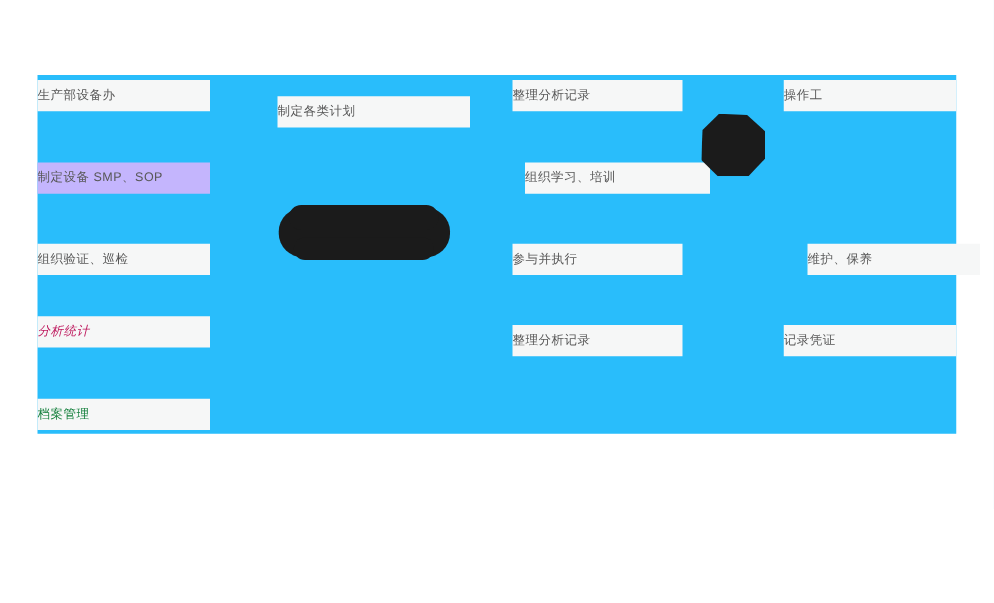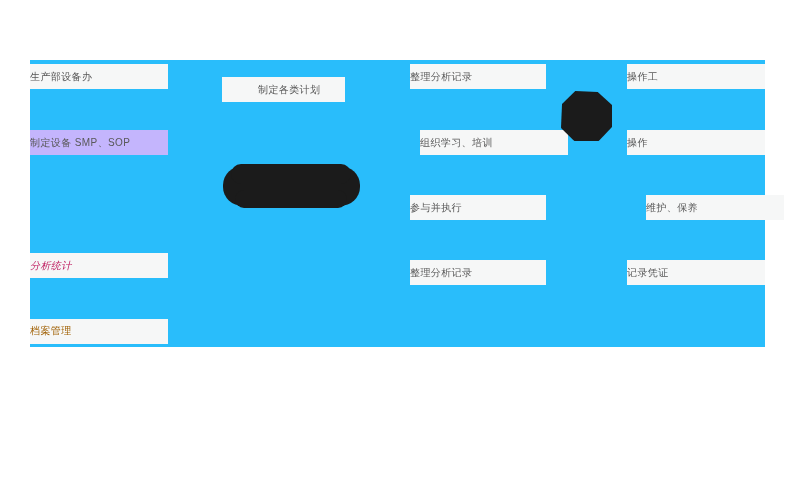--- a/index.html
+++ b/index.html
@@ -91,31 +91,31 @@
 </style>
 </head>
 <body>
 
 <div id="canvas">
 
   <div class="diagram-panel" style="background: rgb(41, 189, 251);"></div>
 
   <div class="node" style="left: 30px; top: 64px; width: 138px; background: rgb(246, 247, 247); color: rgb(88, 88, 88);">生产部设备办</div>
   <div class="node" style="left: 30px; top: 130px; width: 138px; background: #c4b5fd; color: rgb(88, 88, 88);">制定设备 SMP、SOP</div>
+  <div class="node" style="left: 30px; top: 195px; width: 138px; background: rgb(246, 247, 247); color: rgb(88, 88, 88);">组织验证、巡检</div>
   <div class="node" style="left: 30px; top: 253px; width: 138px; background: rgb(246, 247, 247); color: #be185d; font-style: italic;">分析统计</div>
-  <div class="node" style="left: 30px; top: 319px; width: 138px; background: rgb(246, 247, 247); color: #a16207; font-family: Liberation Mono, monospace;">档案管理</div>
+  <div class="node" style="left: 30px; top: 319px; width: 138px; background: rgb(246, 247, 247); color: #15803d;">档案管理</div>
 
-  <div class="node" style="left: 222px; top: 77px; width: 123px; background: rgb(246, 247, 247); color: rgb(88, 88, 88); padding-left: 36px;">制定各类计划</div>
+  <div class="node" style="left: 222px; top: 77px; width: 154px; background: rgb(246, 247, 247); color: rgb(88, 88, 88);">制定各类计划</div>
 
   <div class="node" style="left: 410px; top: 64px; width: 136px; background: rgb(246, 247, 247); color: rgb(88, 88, 88);">整理分析记录</div>
   <div class="node" style="left: 388px; top: 130px; width: 148px; background: rgb(246, 247, 247); color: rgb(88, 88, 88); margin-left: 32px;">组织学习、培训</div>
   <div class="node" style="left: 410px; top: 195px; width: 136px; background: rgb(246, 247, 247); color: rgb(88, 88, 88);">参与并执行</div>
   <div class="node" style="left: 410px; top: 260px; width: 136px; background: rgb(246, 247, 247); color: rgb(88, 88, 88);">整理分析记录</div>
 
   <div class="node" style="left: 627px; top: 64px; width: 138px; background: rgb(246, 247, 247); color: rgb(88, 88, 88);">操作工</div>
-  <div class="node" style="left: 627px; top: 130px; width: 138px; background: rgb(246, 247, 247); color: rgb(88, 88, 88);">操作</div>
   <div class="node" style="left: 646px; top: 195px; width: 138px; background: rgb(246, 247, 247); color: rgb(88, 88, 88);">维护、保养</div>
   <div class="node" style="left: 627px; top: 260px; width: 138px; background: rgb(246, 247, 247); color: rgb(88, 88, 88);">记录凭证</div>
 
   <div class="redaction blob"></div>
   <div class="redaction octagon"></div>
 
 </div>
 
 </body></html>

